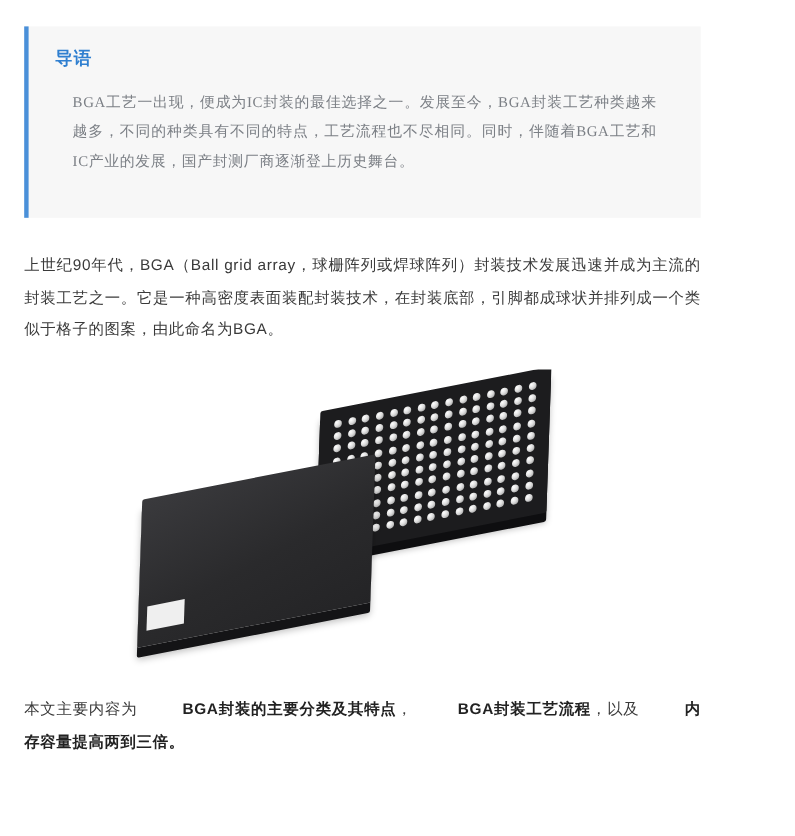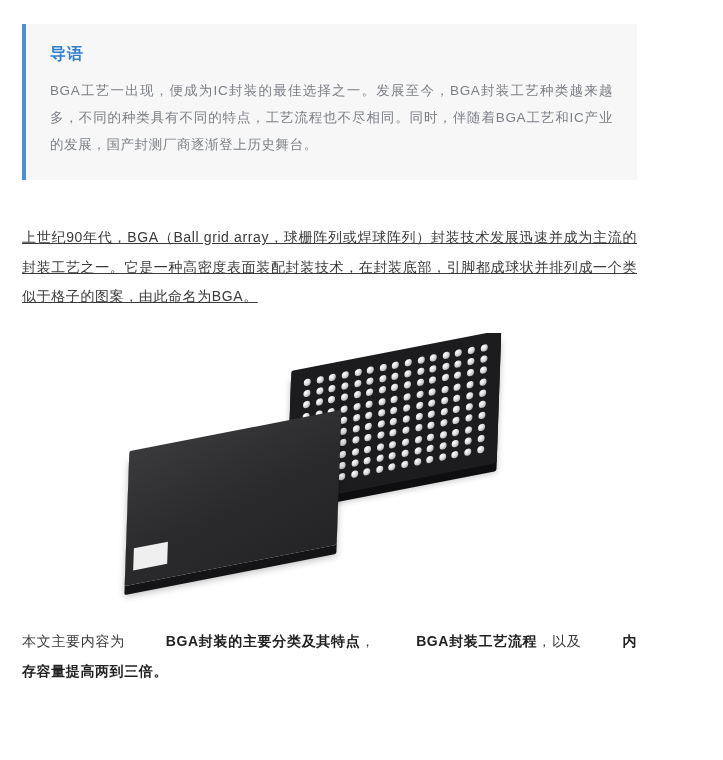--- a/index.html
+++ b/index.html
@@ -39,33 +39,34 @@
     letter-spacing: 1px;
     margin: 0 0 14px 0;
     line-height: 1.2;
   }
   .intro-body {
     color: #7b7f85;
     font-size: 13.5px;
     line-height: 2.0;
     letter-spacing: 0.6px;
     text-align: justify;
-    margin: 0;
+    margin: 16px;
+    font-family: Liberation Serif, serif;
   }
 
   
   .para {
     color: #3a3a3a;
     font-size: 14px;
     line-height: 2.1;
     letter-spacing: 0.6px;
     text-align: justify;
     margin: 0;
   }
-  .para-1 { margin-top: 43px; text-decoration: underline; }
+  .para-1 { margin-top: 28px; }
   .para-2 { margin-top: 22px; }
   .para-3 { margin-top: 22px; }
 
   .para strong {
     font-weight: bold;
     color: #222222;
     padding-left: 41px;
   }
 
   

